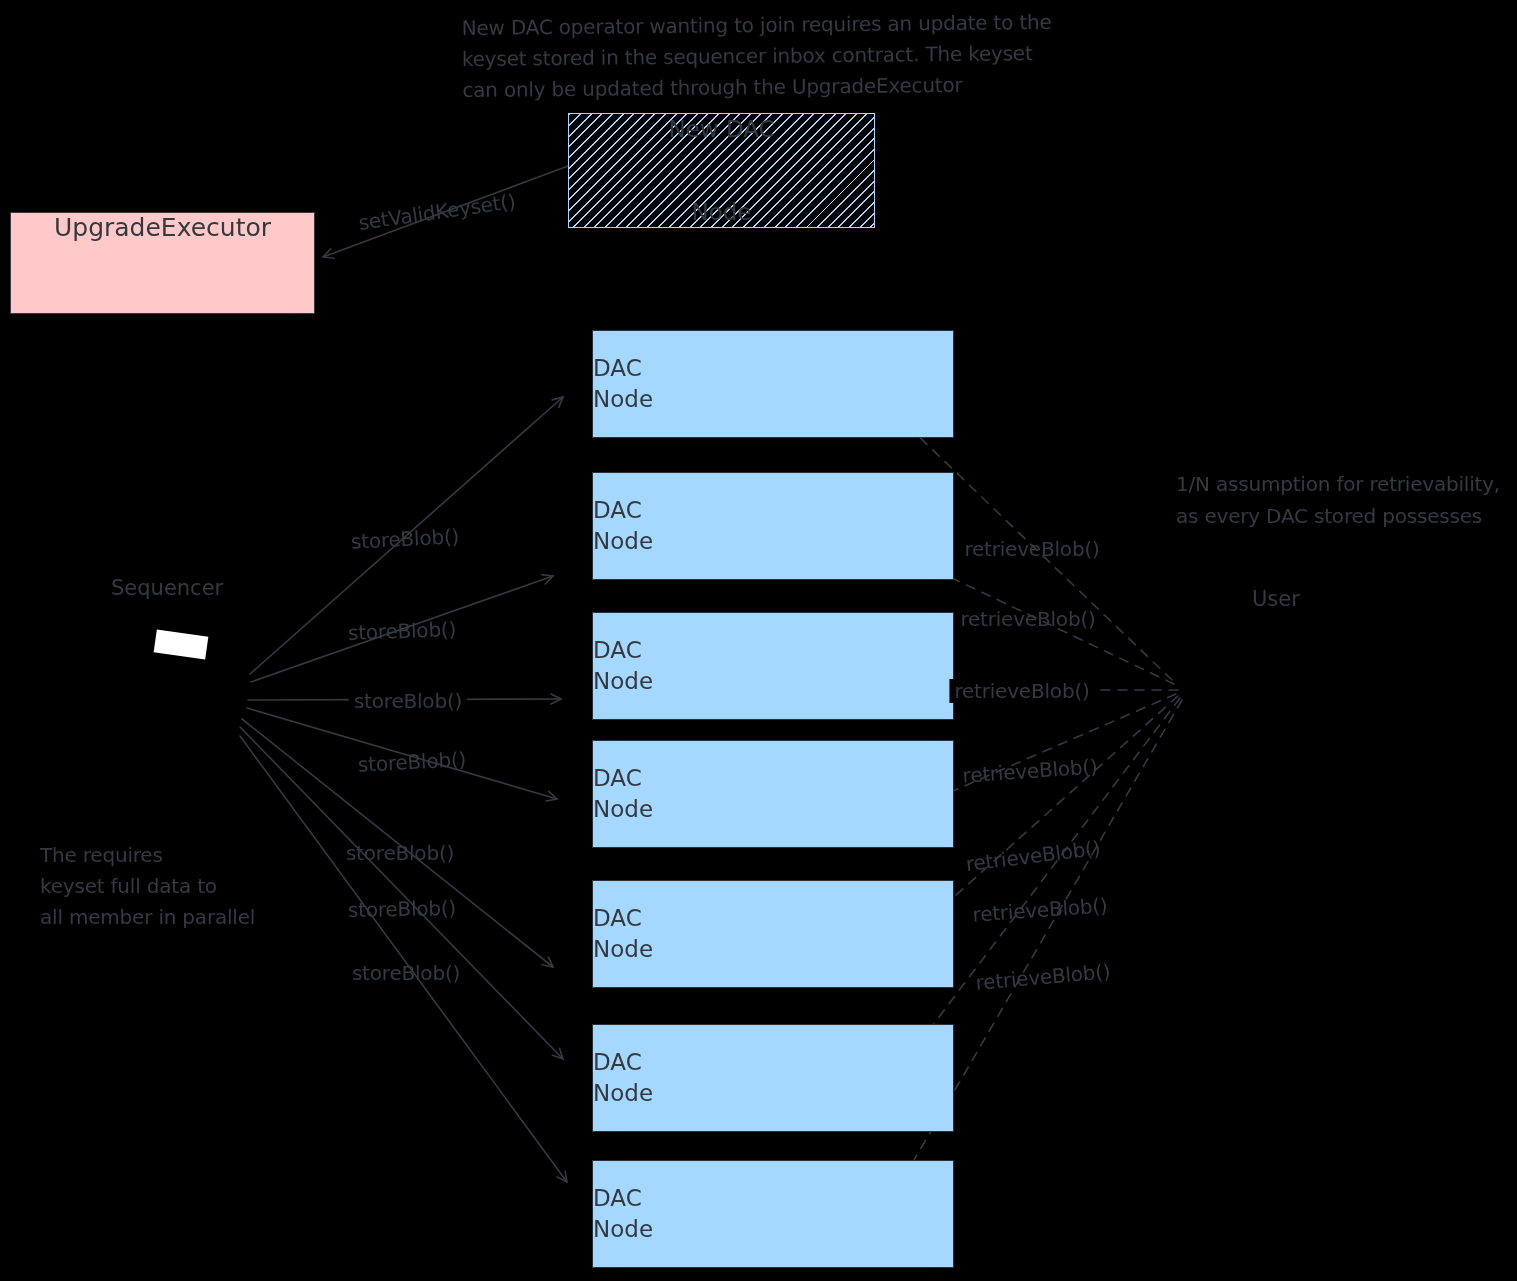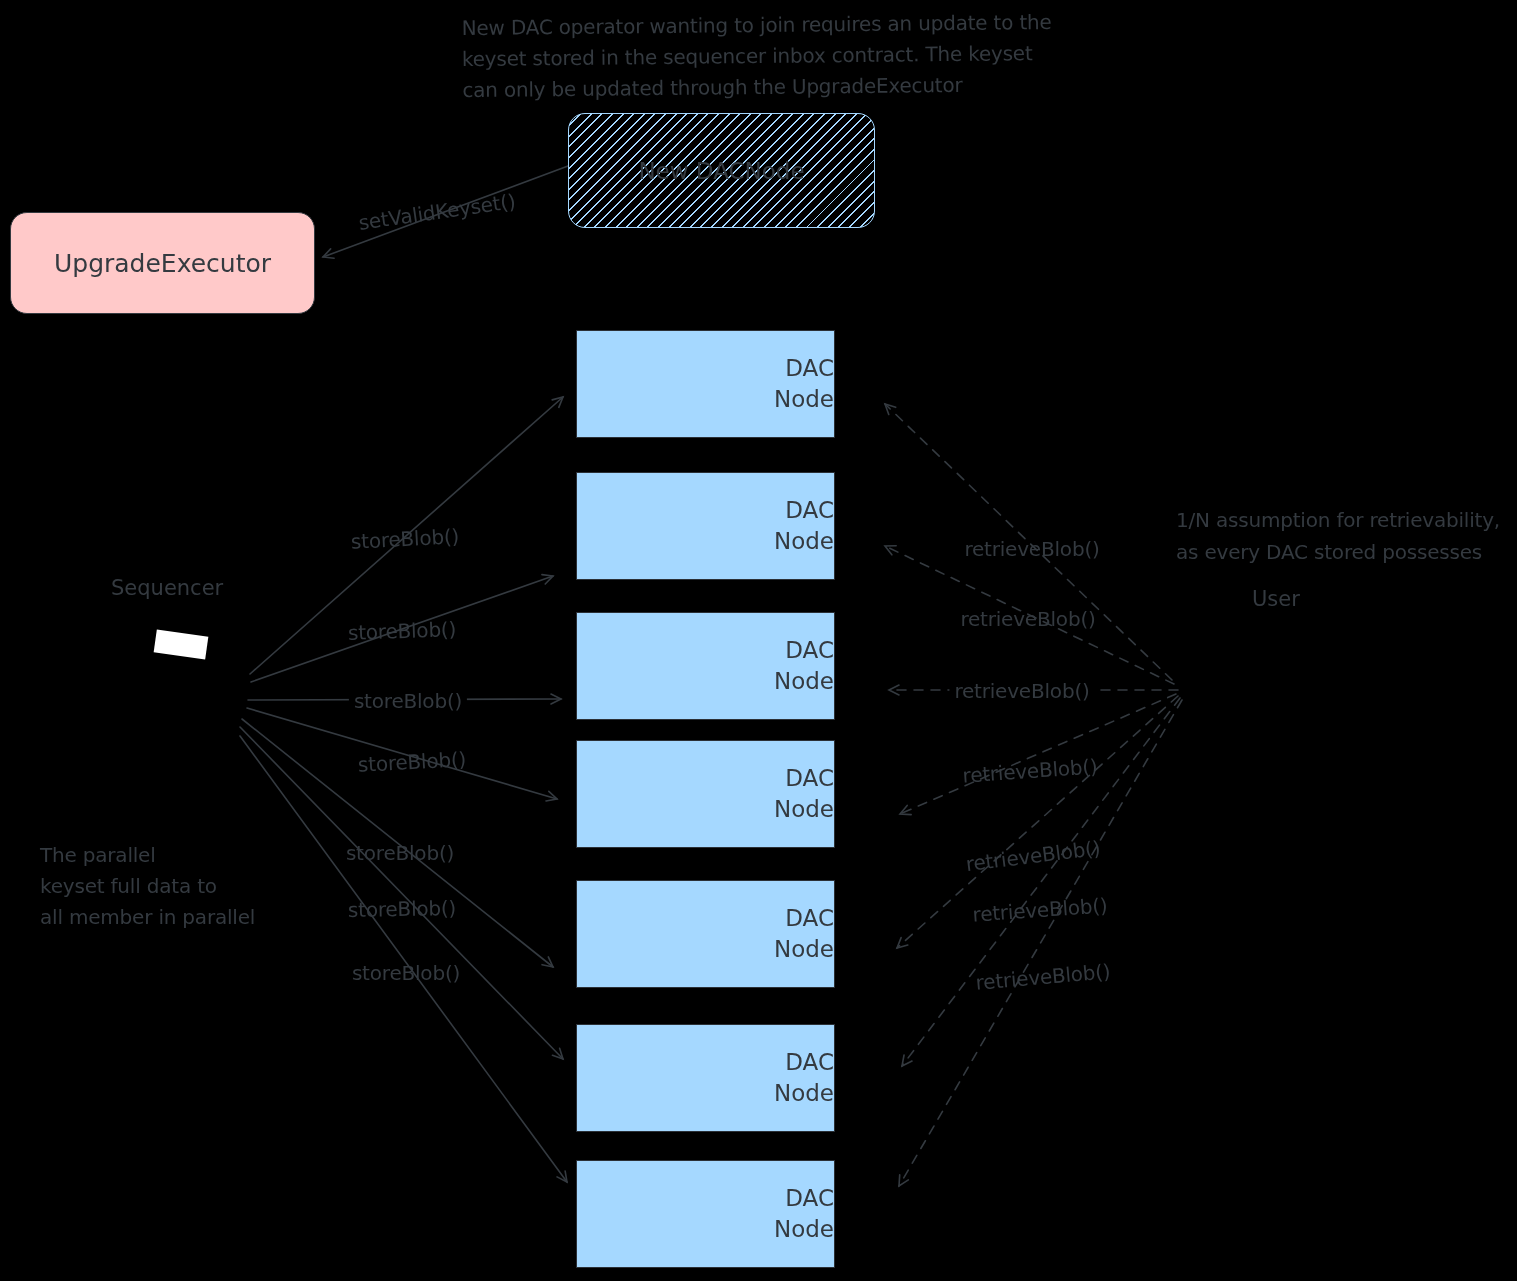--- a/index.html
+++ b/index.html
@@ -12,39 +12,39 @@
   html,body{margin:0;padding:0;background:var(--bg);}
   #canvas{
     position:relative;width:1517px;height:1281px;background:var(--bg);
     overflow:hidden;
     font-family:"DejaVu Sans",sans-serif;
     color:var(--ink);
   }
   #arrows{position:absolute;inset:0;width:100%;height:100%;}
   .note{position:absolute;font-size:20px;line-height:31px;letter-spacing:-0.2px;color:var(--ink);white-space:nowrap;}
   .note .ln{white-space:nowrap;}
-  .box{position:absolute;box-sizing:border-box;display:flex;flex-direction:row;align-items:center;justify-content:center;text-align:center;border-radius:17px;}
+  .box{position:absolute;box-sizing:border-box;display:flex;flex-direction:column;align-items:center;justify-content:space-between;text-align:center;}
   .hatch-box{
     left:568px;top:113px;width:307px;height:115px;
     border:1.5px solid var(--dac);
     background:repeating-linear-gradient(135deg,var(--dac) 0 1.4px,transparent 1.4px 7.5px);
     font-size:23px;line-height:30px;color:var(--ink);
   }
   .executor-box{
     left:10px;top:212px;width:305px;height:102px;
     background:var(--pink);
     border:1.5px solid var(--ink);
     font-size:25px;color:var(--ink);
   }
   .dac-box{
     position:absolute;box-sizing:border-box;
-    left:576px;width:259px;height:108px;
+    left:592px;width:362px;height:108px;
     background:var(--dac);
     border:1.5px solid #2b3036;
-    display:flex;flex-direction:column;align-items:flex-end;justify-content:center;
+    display:flex;flex-direction:column;align-items:flex-start;justify-content:center;
     font-size:23px;line-height:31px;color:var(--ink);text-align:center;
   }
   .edge-label{
     position:absolute;font-size:20px;color:var(--ink);white-space:nowrap;
     transform:translate(-50%,-50%);letter-spacing:-0.2px;
   }
   .edge-label.on-line{background:var(--bg);padding:0 5px;}
   .tag{position:absolute;font-size:21px;color:var(--ink);white-space:nowrap;}
   #sequencer-mark{
     position:absolute;left:155px;top:633px;width:52px;height:23px;
@@ -100,27 +100,27 @@
     <span>UpgradeExecutor</span>
   </div>
 
   <div class="keyset-label">setValidKeyset()</div>
 
   <div class="tag" style="left:111px;top:576px;">Sequencer</div>
   <div id="sequencer-mark"></div>
 
   <div class="tag" style="left:1252px;top:587px;">User</div>
 
-  <div class="note" style="left:1176px;top:468px;line-height:32px;margin-top:36px;">
+  <div class="note" style="left:1176px;top:468px;line-height:32px;">
     <div class="ln">1/N assumption for retrievability,</div>
     <div class="ln">as every DAC stored possesses</div>
   </div>
 
   <div class="note" style="left:40px;top:840px;">
-    <div class="ln">The parallel</div>
+    <div class="ln">The requires</div>
     <div class="ln">keyset full data to</div>
     <div class="ln">all member in parallel</div>
   </div>
 
   <div id="dac-stack">
       <div class="dac-box" style="top: 330px;">
         <span>DAC</span>
         <span>Node</span>
       </div>
       <div class="dac-box" style="top: 472px;">

